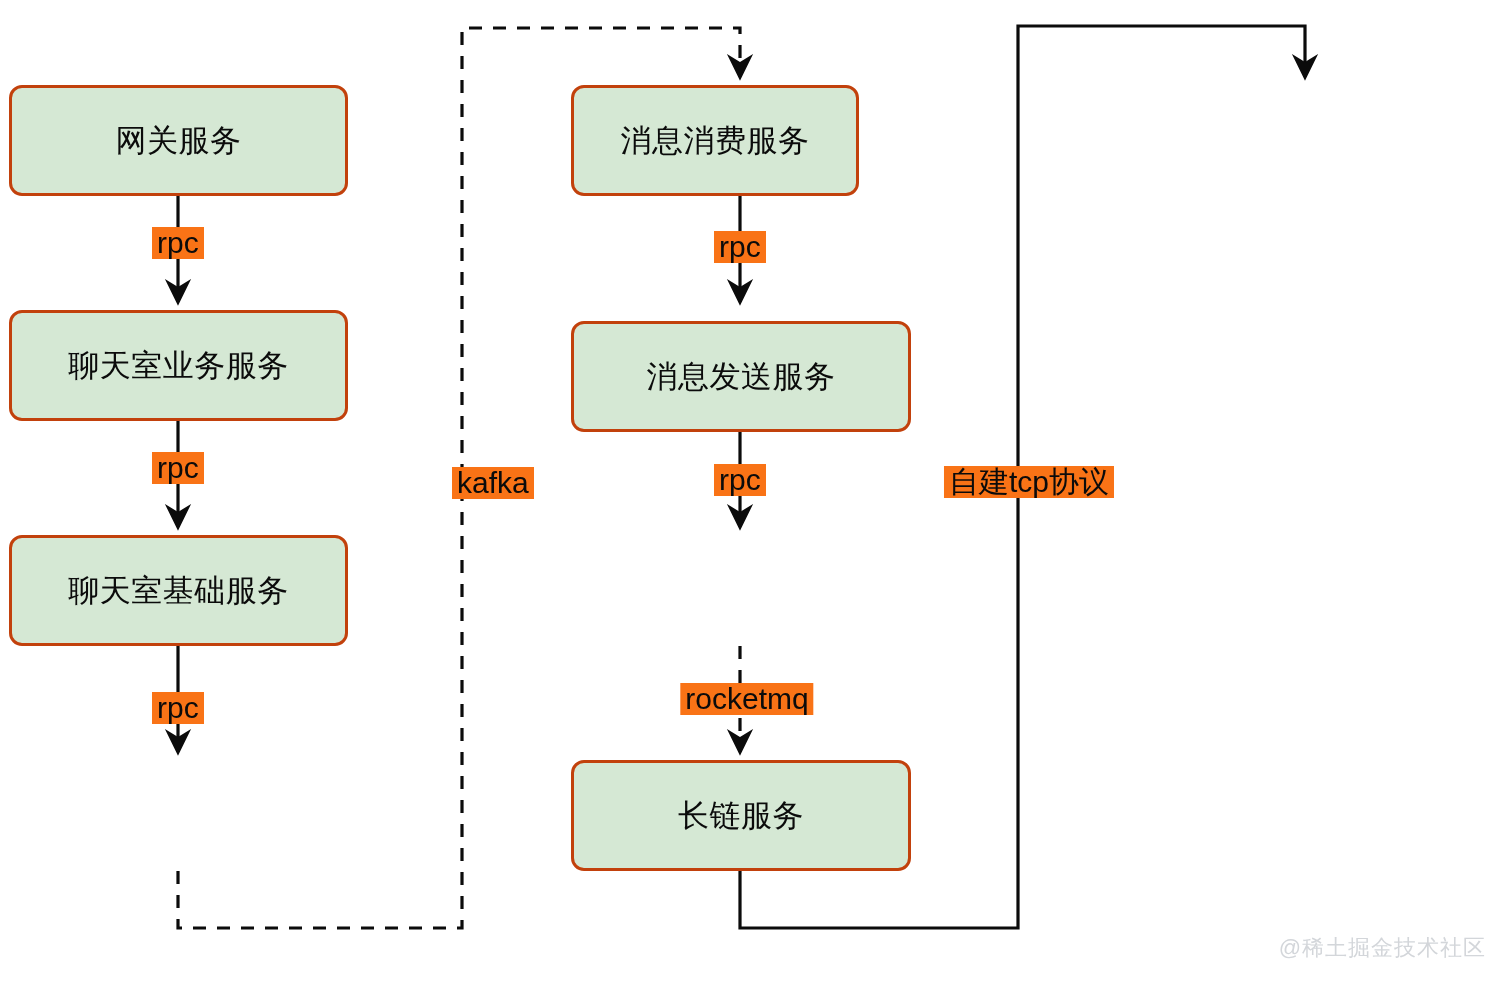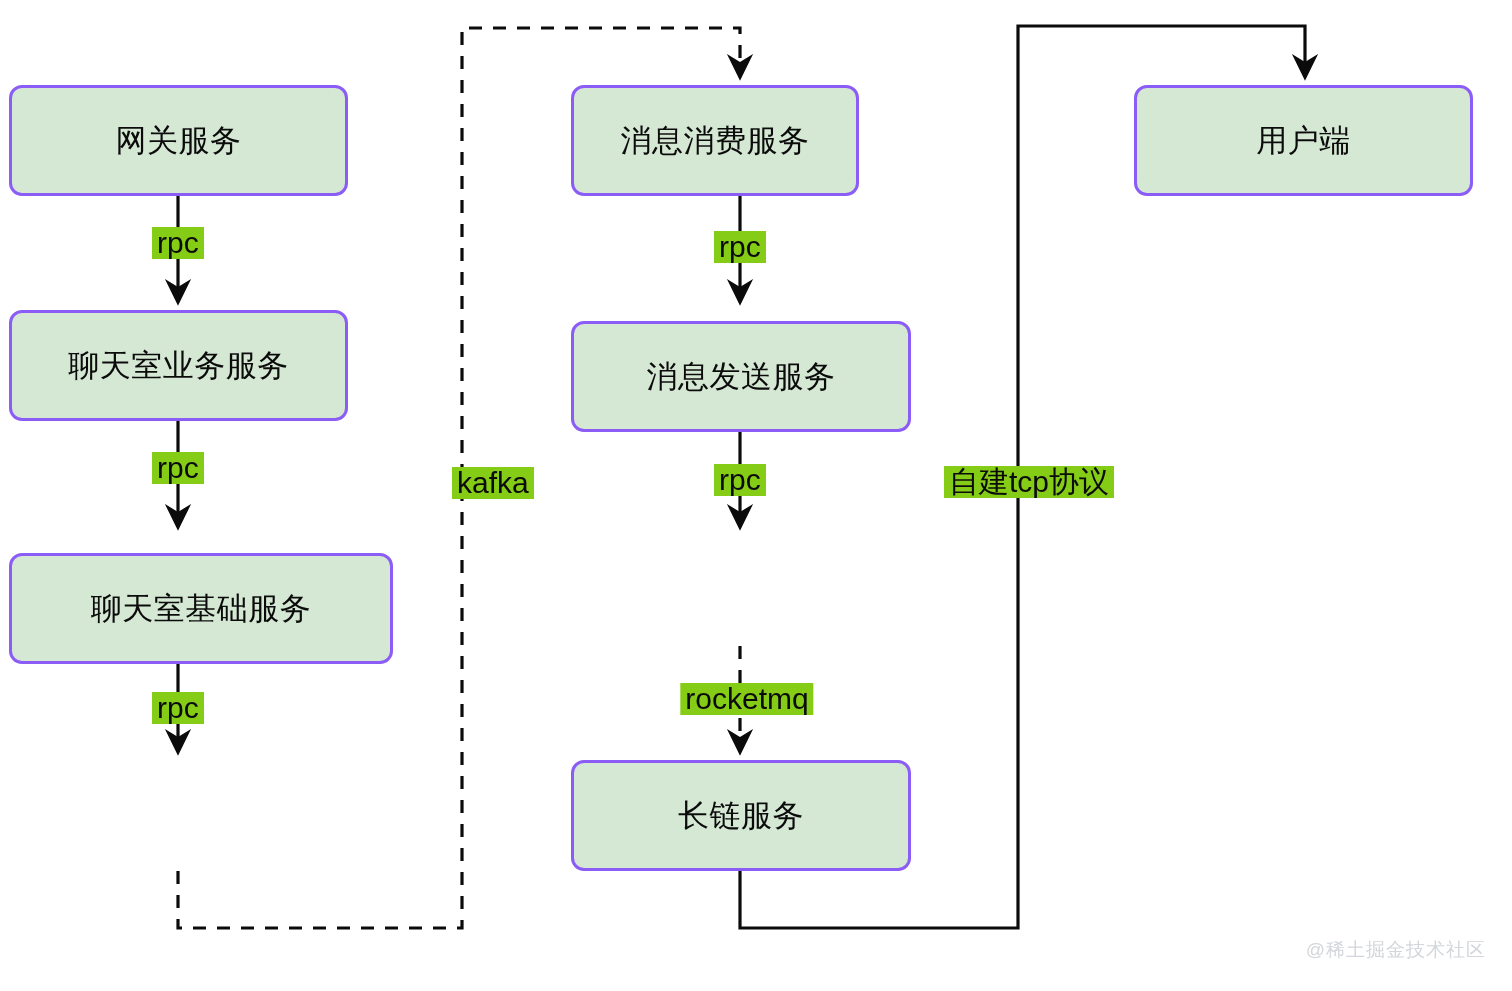--- a/index.html
+++ b/index.html
@@ -23,54 +23,54 @@
     left: 0;
     top: 0;
     width: 1512px;
     height: 991px;
     pointer-events: none;
   }
   .node {
     position: absolute;
     box-sizing: border-box;
     background: #d5e8d4;
-    border: 3px solid #8b5cf6;
+    border: 3px solid #c2410c;
     border-radius: 13px;
     display: flex;
     align-items: center;
     justify-content: center;
     color: #0b0b0b;
     font-size: 31px;
     letter-spacing: 0.5px;
     line-height: 1;
     white-space: nowrap;
     user-select: none;
   }
   .edge-label {
     position: absolute;
     color: #0b0b0b;
     font-size: 30px;
     line-height: 1;
     white-space: nowrap;
-    background: #84cc16;
+    background: #f97316;
     padding: 1px 5px;
     user-select: none;
   }
   .edge-label.anchor-left {
     transform: translate(0, -50%);
   }
   .edge-label.anchor-center {
     transform: translate(-50%, -50%);
   }
   #watermark {
     position: absolute;
     right: 26px;
     bottom: 28px;
     color: #d3d6da;
-    font-size: 19px;
+    font-size: 22px;
     letter-spacing: 1px;
     white-space: nowrap;
     user-select: none;
   }
 </style>
 </head>
 <body>
 
 <div id="canvas">
 
@@ -99,41 +99,38 @@
   </svg>
 
   <div class="node" style="left:9px; top:85px; width:339px; height:111px;">
     <span>网关服务</span>
   </div>
 
   <div class="node" style="left:9px; top:310px; width:339px; height:111px;">
     <span>聊天室业务服务</span>
   </div>
 
-  <div class="node" style="left:9px; top:553px; width:384px; height:111px;">
+  <div class="node" style="left:9px; top:535px; width:339px; height:111px;">
     <span>聊天室基础服务</span>
   </div>
 
 
   <div class="node" style="left:571px; top:85px; width:288px; height:111px;">
     <span>消息消费服务</span>
   </div>
 
   <div class="node" style="left:571px; top:310px; width:340px; height:111px;margin-top:11px;">
     <span>消息发送服务</span>
   </div>
 
 
   <div class="node" style="left:571px; top:760px; width:340px; height:111px;">
     <span>长链服务</span>
   </div>
 
-  <div class="node" style="left:1134px; top:85px; width:339px; height:111px;">
-    <span>用户端</span>
-  </div>
 
   <div class="edge-label anchor-left" style="left:152px; top:243px;">rpc</div>
 
   <div class="edge-label anchor-left" style="left:152px; top:468px;">rpc</div>
 
   <div class="edge-label anchor-left" style="left:152px; top:708px;">rpc</div>
 
   <div class="edge-label anchor-left" style="left:452px; top:483px;">kafka</div>
 
   <div class="edge-label anchor-left" style="left:714px; top:247px;">rpc</div>

